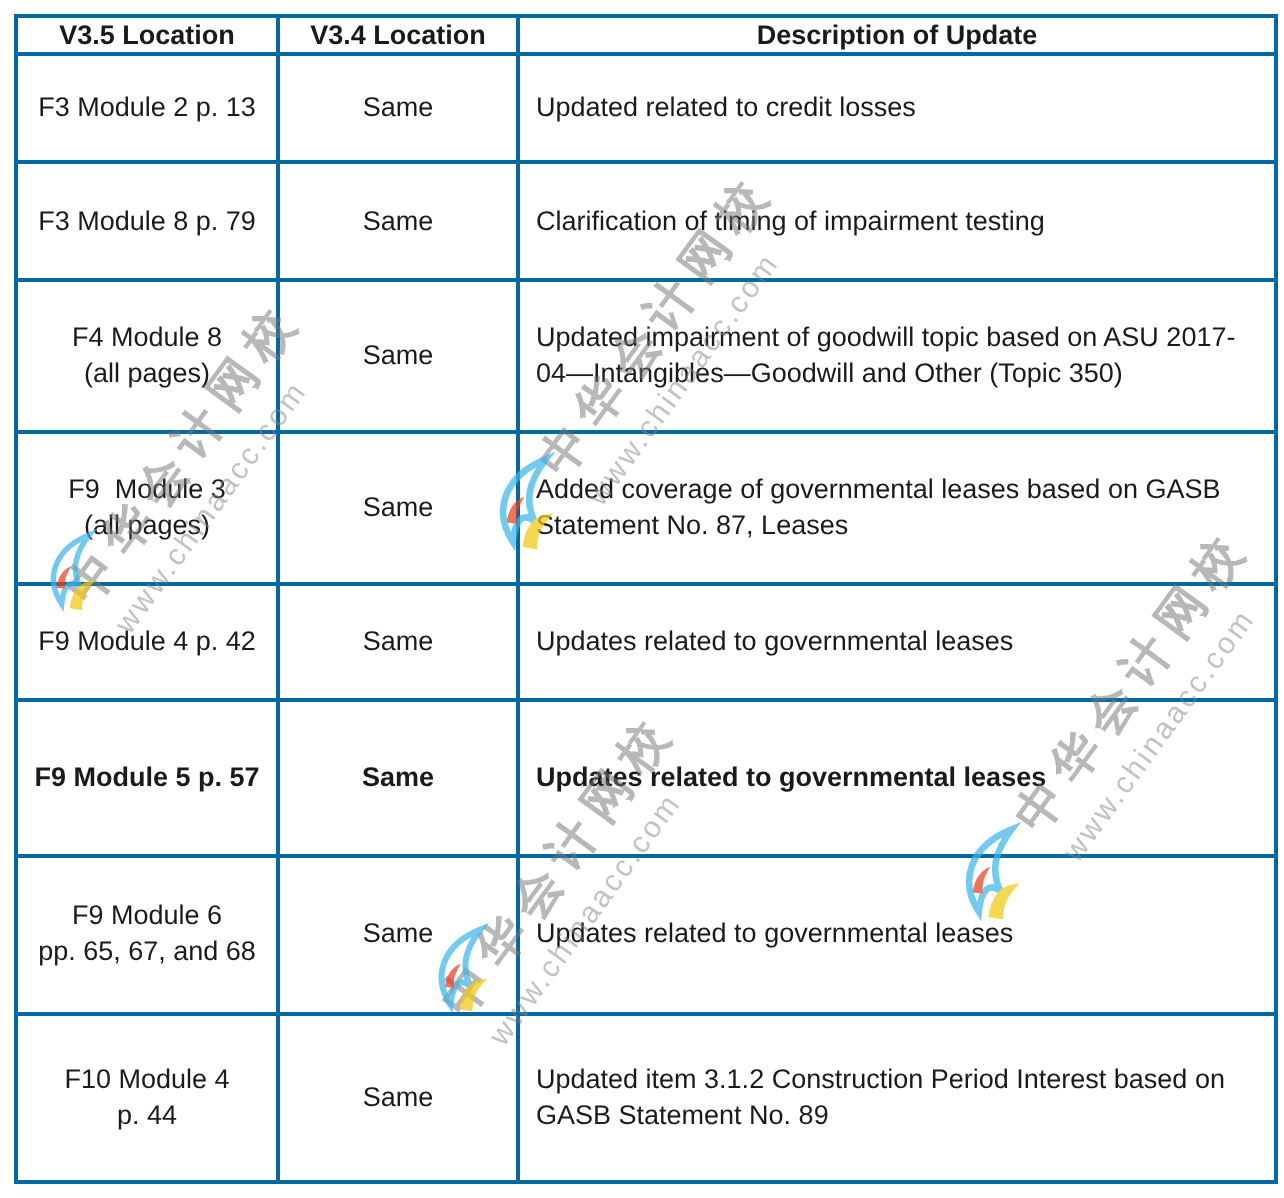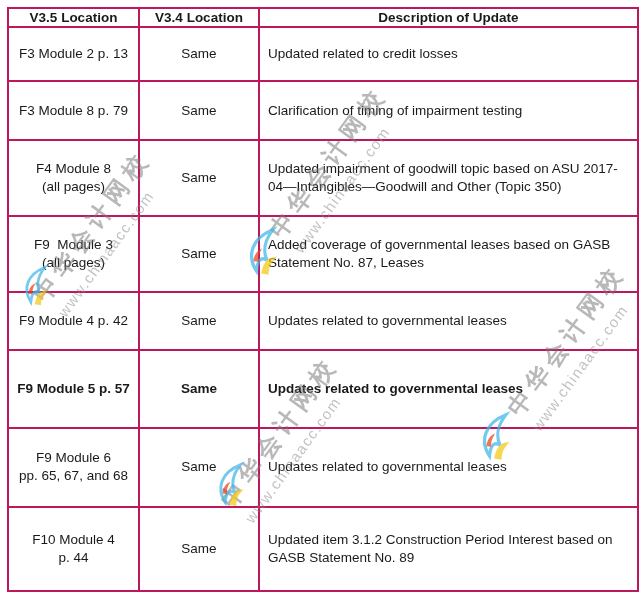--- a/index.html
+++ b/index.html
@@ -15,21 +15,21 @@
     position:absolute;left:7px;top:7px;
     width:630px;height:585px;
     border-collapse:collapse;
     table-layout:fixed;
     z-index:1;
   }
   table.update-table col.c1{width:131px;}
   table.update-table col.c2{width:120px;}
   table.update-table col.c3{width:379px;}
   table.update-table th, table.update-table td{
-    border:2px solid #be185d;
+    border:2px solid #0369a1;
     vertical-align:middle;
     font-size:13.5px;
   }
   table.update-table th{
     font-weight:bold;
     text-align:center;
     padding:0;
     line-height:15px;
     height:17px;
   }

